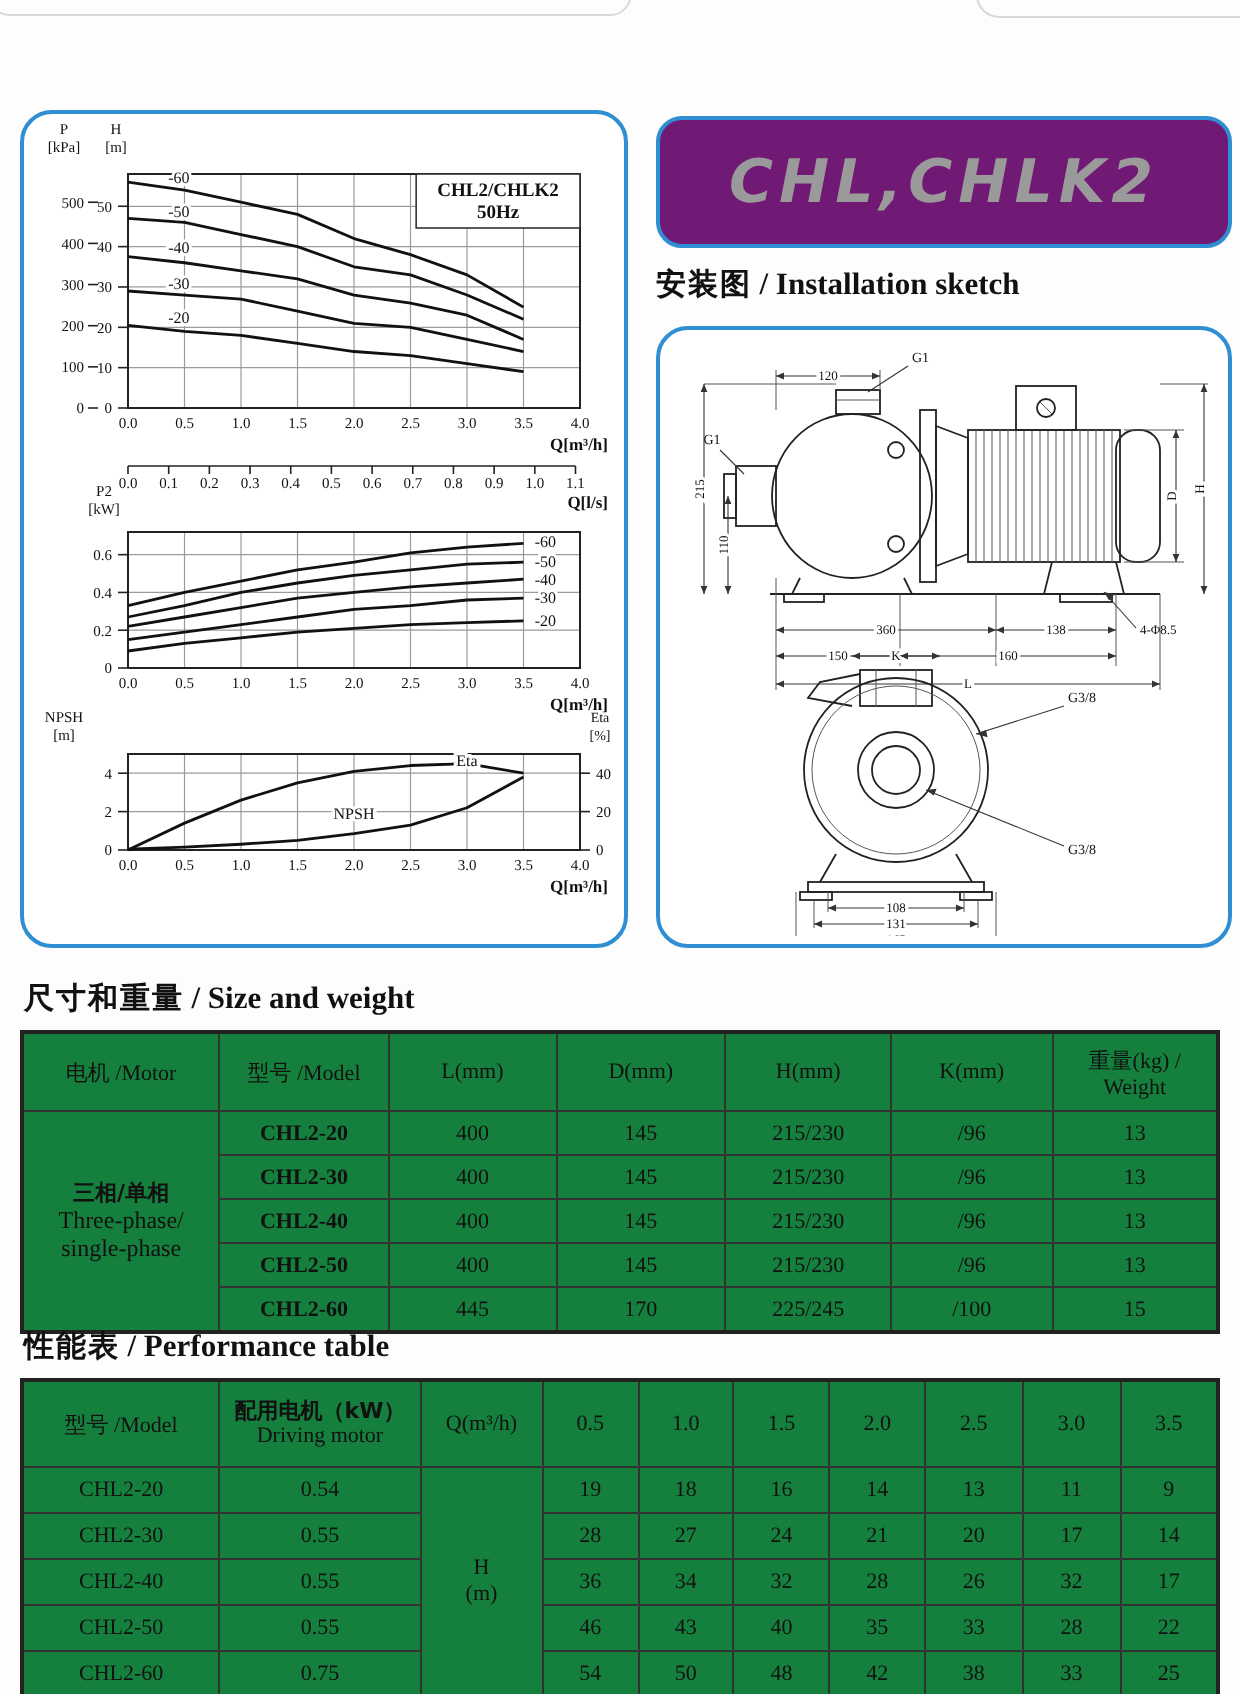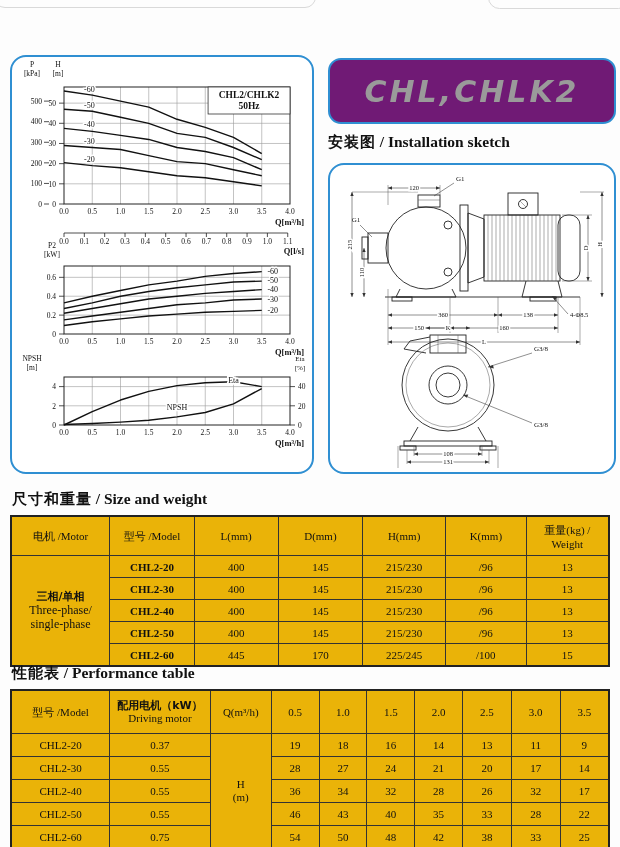--- a/index.html
+++ b/index.html
@@ -22,21 +22,21 @@
   .frame{fill:none;stroke:#222;stroke-width:1;}
   .axis{stroke:#222;stroke-width:0.8;}
   .curve{fill:none;stroke:#111;stroke-width:1.4;stroke-linejoin:round;}
   .halo{paint-order:stroke;stroke:#fff;stroke-width:3px;}
   .bold{font-weight:bold;}
   .part{fill:none;stroke:#222;stroke-width:0.9;}
   .thin{fill:none;stroke:#555;stroke-width:0.5;}
   .dl{stroke:#333;stroke-width:0.55;fill:none;}
   .arr{fill:#333;stroke:none;}
   table.tbl{position:absolute;left:10px;border-collapse:collapse;width:600px;font-size:11px;
-            background:#eab308;}
+            background:#15803d;}
   table.tbl th,table.tbl td{border:1px solid #333;text-align:center;vertical-align:middle;padding:1px 2px;}
   table.tbl{border:2px solid #222;}
   .size-tbl{top:515px;}
   .size-tbl thead th{height:36px;font-weight:normal;}
   .size-tbl td{height:19px;}
   .perf-tbl{top:689px;}
   .perf-tbl thead th{height:40px;font-weight:normal;}
   .perf-tbl td{height:20px;}
   .zh-cell{font-family:"DejaVu Sans",sans-serif;font-weight:bold;font-size:11px;}
   .en-cell{font-size:12px;line-height:1.15;}
@@ -494,21 +494,21 @@
           <th>1.5</th>
           <th>2.0</th>
           <th>2.5</th>
           <th>3.0</th>
           <th>3.5</th>
         </tr>
       </thead>
     <tbody id="pt-body">
         <tr>
           <td>CHL2-20</td>
-          <td>0.37</td>
+          <td>0.54</td>
           <td rowspan="5" class="two-line">
             <div>H</div>
             <div>(m)</div>
           </td>
           <td>19</td>
           <td>18</td>
           <td>16</td>
           <td>14</td>
           <td>13</td>
           <td>11</td>

